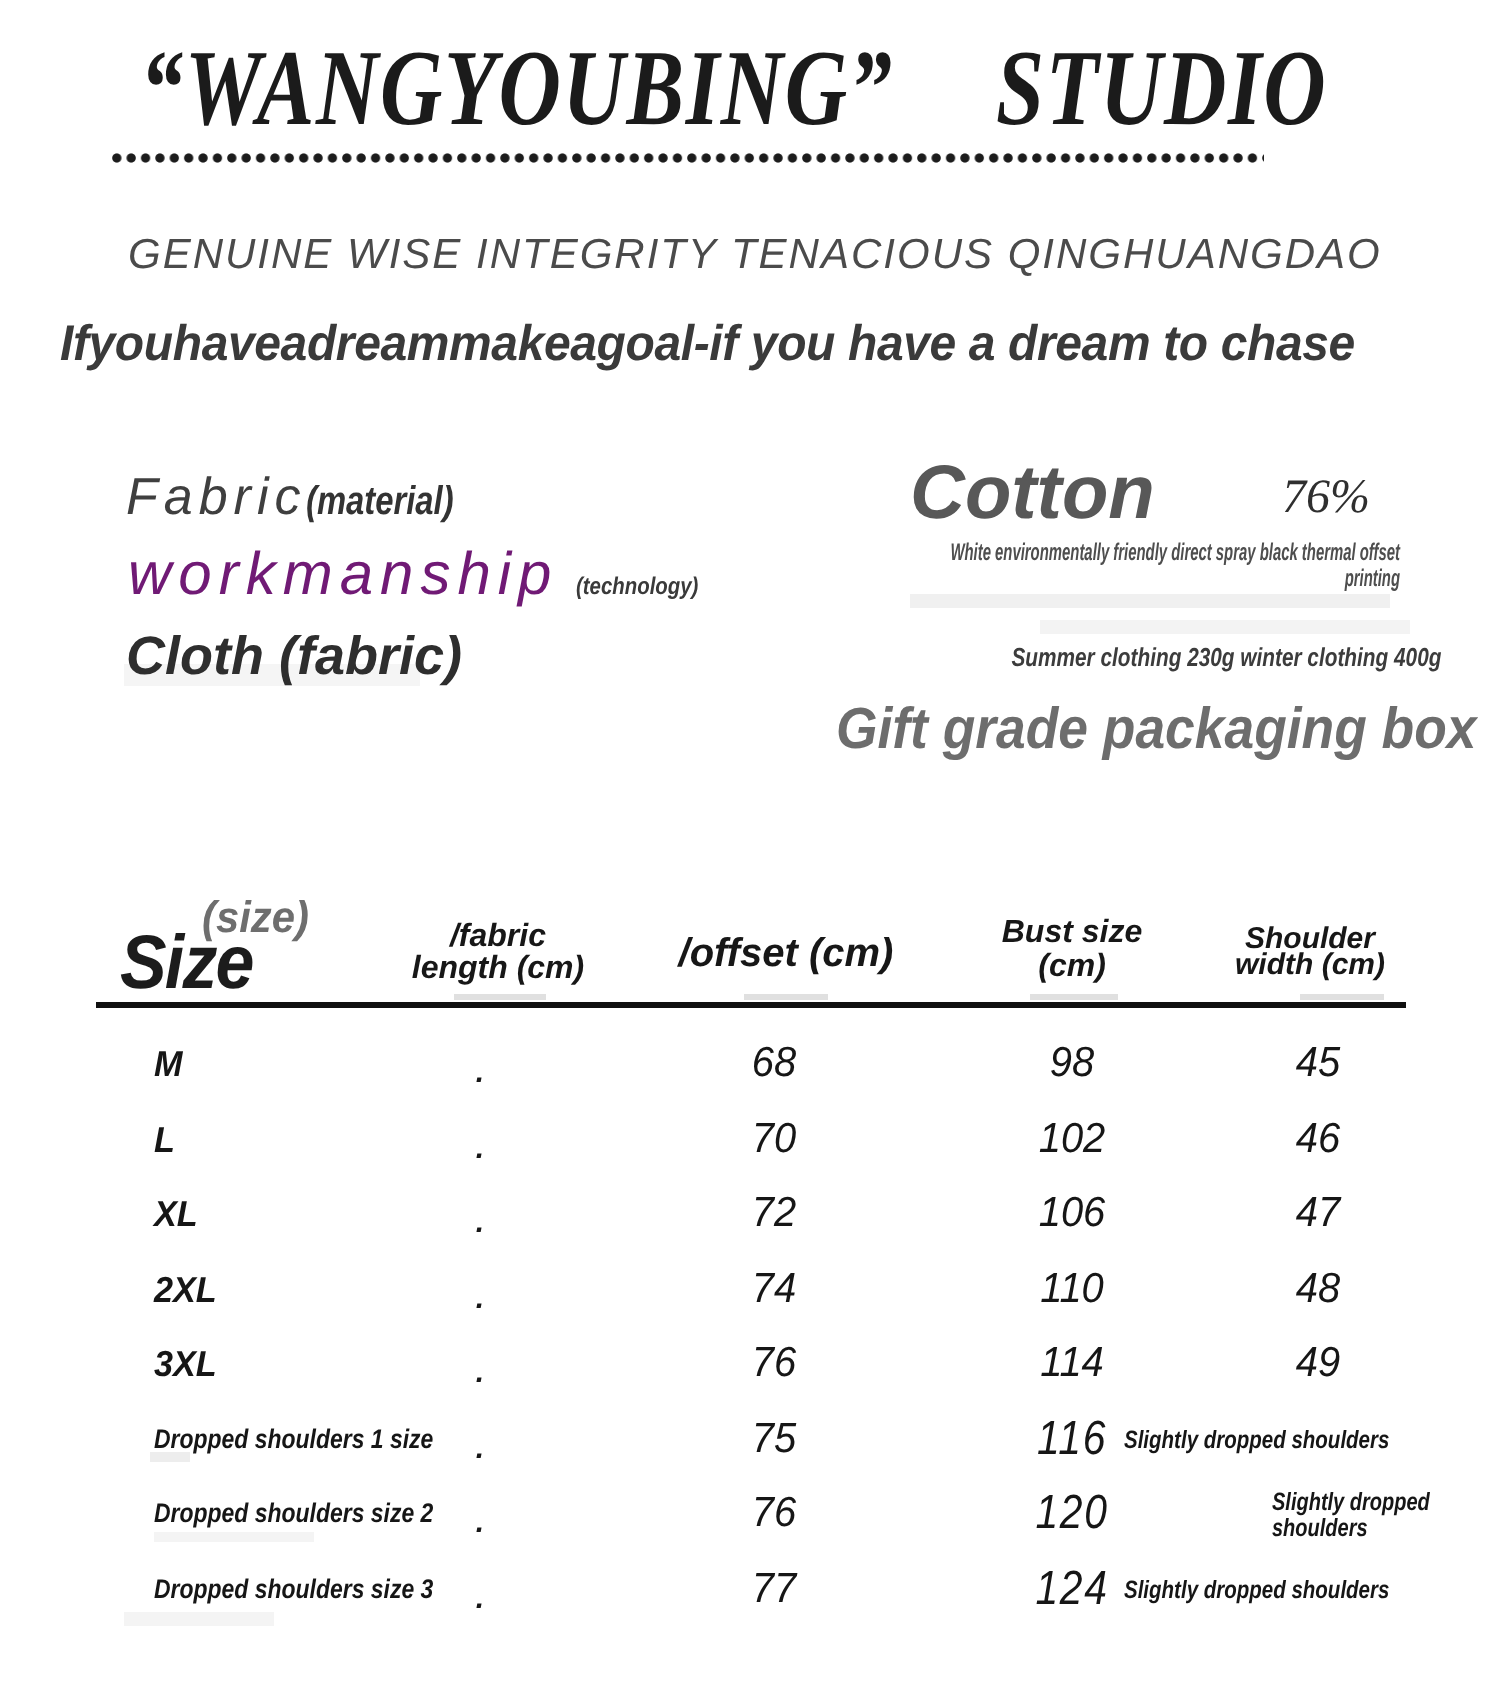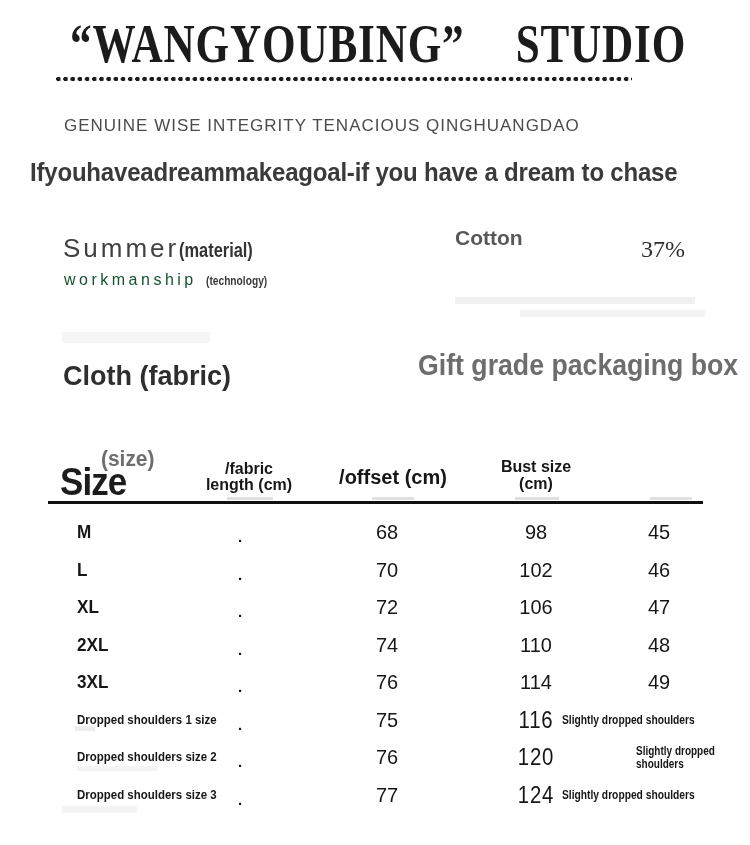--- a/index.html
+++ b/index.html
@@ -1,56 +1,56 @@
 <!DOCTYPE html>
 <html><head>
 <meta charset="utf-8">
 <style>
   html,body{margin:0;padding:0;background:#fff;}
   #canvas{
     position:relative;width:750px;height:845px;background:#ffffff;overflow:hidden;
-    font-family:"Liberation Sans",sans-serif;color:#1b1b1b;
+    font-family:"Liberation Sans",sans-serif;color:#1b1b1b;font-style:italic;
   }
   .abs{position:absolute;}
 
   
   .brand{
     left:70px;top:16px;display:flex;gap:64px;
     font-family:"Liberation Serif",serif;font-weight:700;font-size:54px;line-height:56px;
     color:#1b1b1b;transform:scale(0.80,1.0);transform-origin:0 0;white-space:nowrap;
     letter-spacing:1px;
   }
   .dotted-rule{
     left:56px;top:76px;width:576px;height:6px;
     background-image:radial-gradient(circle at 2.4px 3px,#1c1c1c 2.05px,transparent 2.55px);
     background-size:7.2px 6px;background-repeat:repeat-x;
   }
   .tagline{
-    left:64px;top:116px;font-size:17px;letter-spacing:1px;color:#4b4b4b;white-space:nowrap;
+    left:64px;top:116px;font-size:21px;letter-spacing:1px;color:#4b4b4b;white-space:nowrap;
   }
   .slogan{
     left:30px;top:158px;font-size:25px;font-weight:700;color:#3a3a3a;white-space:nowrap;
     transform:scaleX(0.96);transform-origin:0 0;letter-spacing:-0.2px;
   }
 
   
   .fabric-line{left:63px;top:233px;white-space:nowrap;}
   .fabric-word{font-size:26px;font-weight:400;letter-spacing:3px;color:#3f3f3f;}
   .fabric-sub{display:inline-block;font-size:20px;font-weight:700;color:#333;
     transform:scaleX(0.82);transform-origin:0 70%;}
   .work-line{left:64px;top:271px;white-space:nowrap;}
-  .work-word{font-size:16px;font-weight:400;letter-spacing:3.5px;color:#14532d;}
+  .work-word{font-size:30px;font-weight:400;letter-spacing:3.5px;color:#701a75;}
   .work-sub{display:inline-block;font-size:12px;font-weight:700;color:#3a3a3a;margin-left:9px;
     transform:scaleX(0.85);transform-origin:0 70%;}
-  .cloth-label{left:63px;top:313px;font-size:27px;font-weight:700;color:#2e2e2e;white-space:nowrap;margin-top:48px;}
+  .cloth-label{left:63px;top:313px;font-size:27px;font-weight:700;color:#2e2e2e;white-space:nowrap;}
   .packing-label{left:63px;top:342px;font-size:27px;font-weight:700;color:#2e2e2e;
     letter-spacing:0.5px;white-space:nowrap;}
 
   
-  .cotton{left:455px;top:226px;font-size:21px;font-weight:700;color:#585858;white-space:nowrap;}
+  .cotton{left:455px;top:226px;font-size:38px;font-weight:700;color:#585858;white-space:nowrap;}
   .percent{left:641px;top:236px;font-family:"Liberation Serif",serif;font-size:24px;color:#2f2f2f;}
   .printing{left:300px;top:270px;width:400px;text-align:right;}
   .printing > span{display:inline-block;width:385px;font-size:12px;font-weight:700;color:#4e4e4e;
     line-height:13px;text-align:right;transform:scaleX(0.62);transform-origin:100% 0;}
   .weight{left:421px;top:320px;width:300px;text-align:right;}
   .weight > span{display:inline-block;white-space:nowrap;font-size:13px;font-weight:700;color:#3c3c3c;
     transform:scaleX(0.80);transform-origin:100% 50%;}
   .giftbox{left:418px;top:349px;font-size:29px;font-weight:700;color:#6d6d6d;white-space:nowrap;
     transform:scaleX(0.92);transform-origin:0 0;}
 
@@ -111,42 +111,52 @@
   <div class="abs slogan">Ifyouhaveadreammakeagoal-if you have a dream to chase</div>
 
   <div class="abs band band1"></div>
   <div class="abs band band2"></div>
   <div class="abs band band3"></div>
   <div class="abs band band4"></div>
   <div class="abs band band5"></div>
   <div class="abs band band6"></div>
 
   <div class="abs fabric-line">
-    <span class="fabric-word">Summer</span><span class="fabric-sub">(material)</span>
+    <span class="fabric-word">Fabric</span><span class="fabric-sub">(material)</span>
   </div>
   <div class="abs work-line">
     <span class="work-word">workmanship</span><span class="work-sub">(technology)</span>
   </div>
   <div class="abs cloth-label">Cloth (fabric)</div>
 
   <div class="abs cotton">Cotton</div>
-  <div class="abs percent">37%</div>
+  <div class="abs percent">76%</div>
+  <div class="abs printing">
+    <span>White environmentally friendly direct spray black thermal offset printing</span>
+  </div>
+  <div class="abs weight">
+    <span>Summer clothing 230g winter clothing 400g</span>
+  </div>
   <div class="abs giftbox">Gift grade packaging box</div>
 
   <div class="abs size-sub">(size)</div>
   <div class="abs size-title">Size</div>
 
   <div class="abs hdr hdr-sleeve">
     <div>/fabric</div>
     <div>length (cm)</div>
   </div>
   <div class="abs hdr hdr-length">/offset (cm)</div>
   <div class="abs hdr hdr-bust">
     <div>Bust size</div>
     <div>(cm)</div>
+  </div>
+  <div class="abs hdr hdr-shoulder">
+    <div>Shoulder</div>
+    <div>width (cm)</div>
   </div>
 
   <div class="abs u u-sleeve"></div>
   <div class="abs u u-length"></div>
   <div class="abs u u-bust"></div>
   <div class="abs u u-shoulder"></div>
   <div class="abs rule"></div>
 
   <div class="abs trow r1">
     <div class="cell c-size">M</div>

